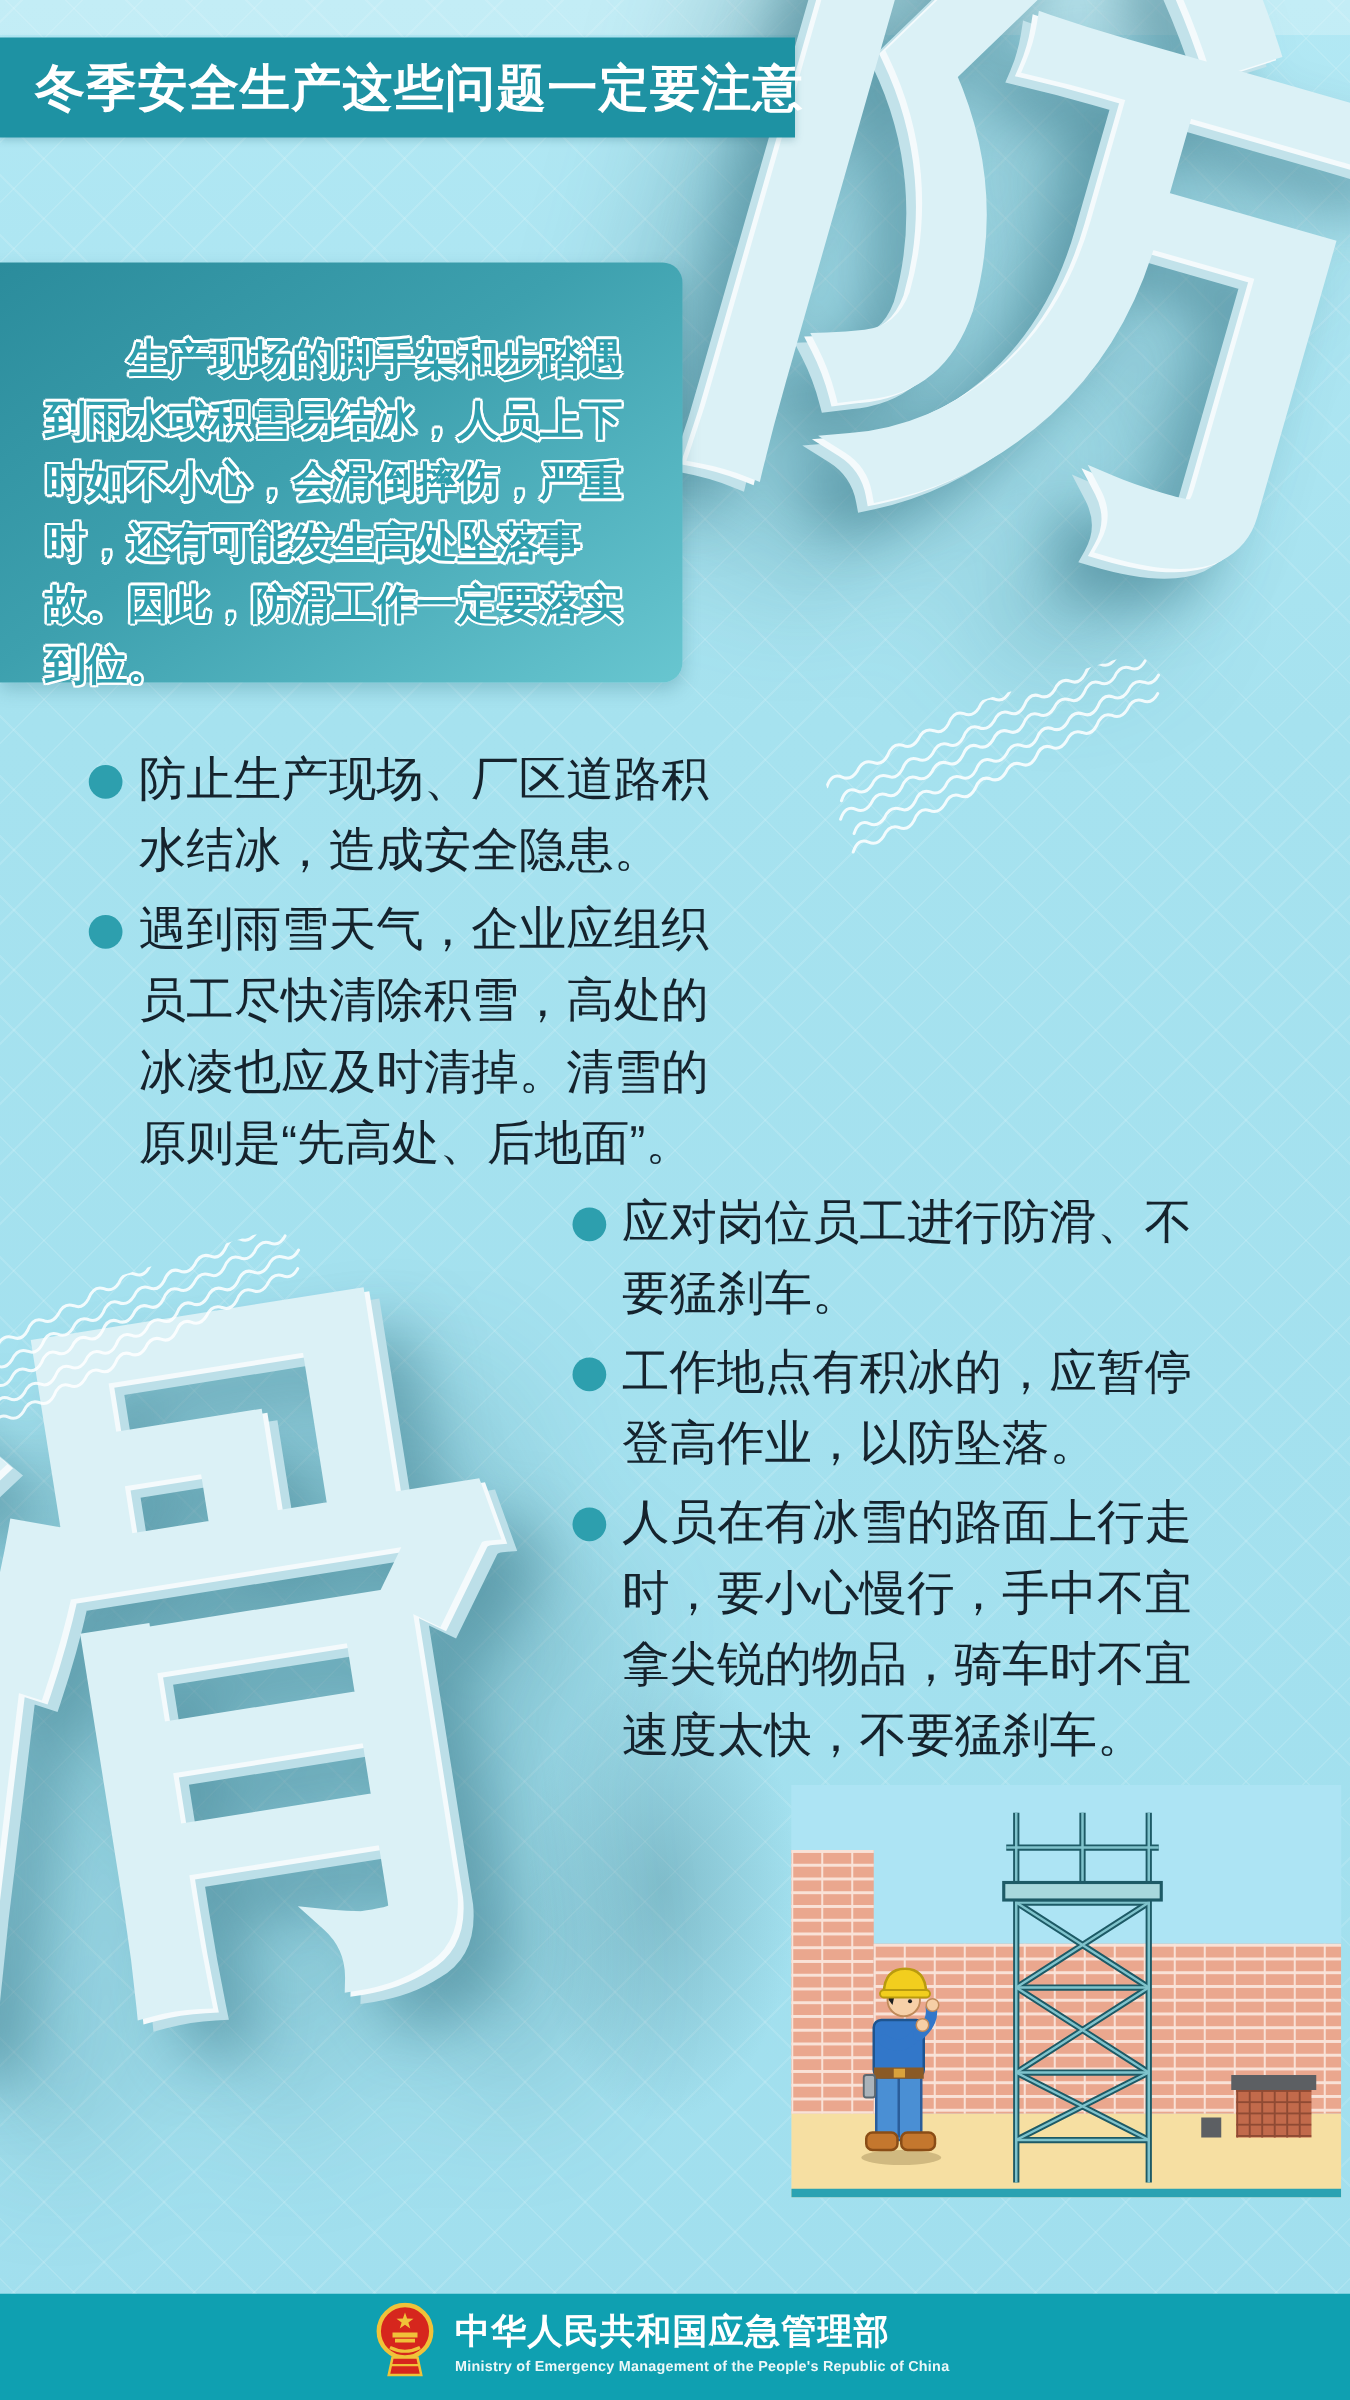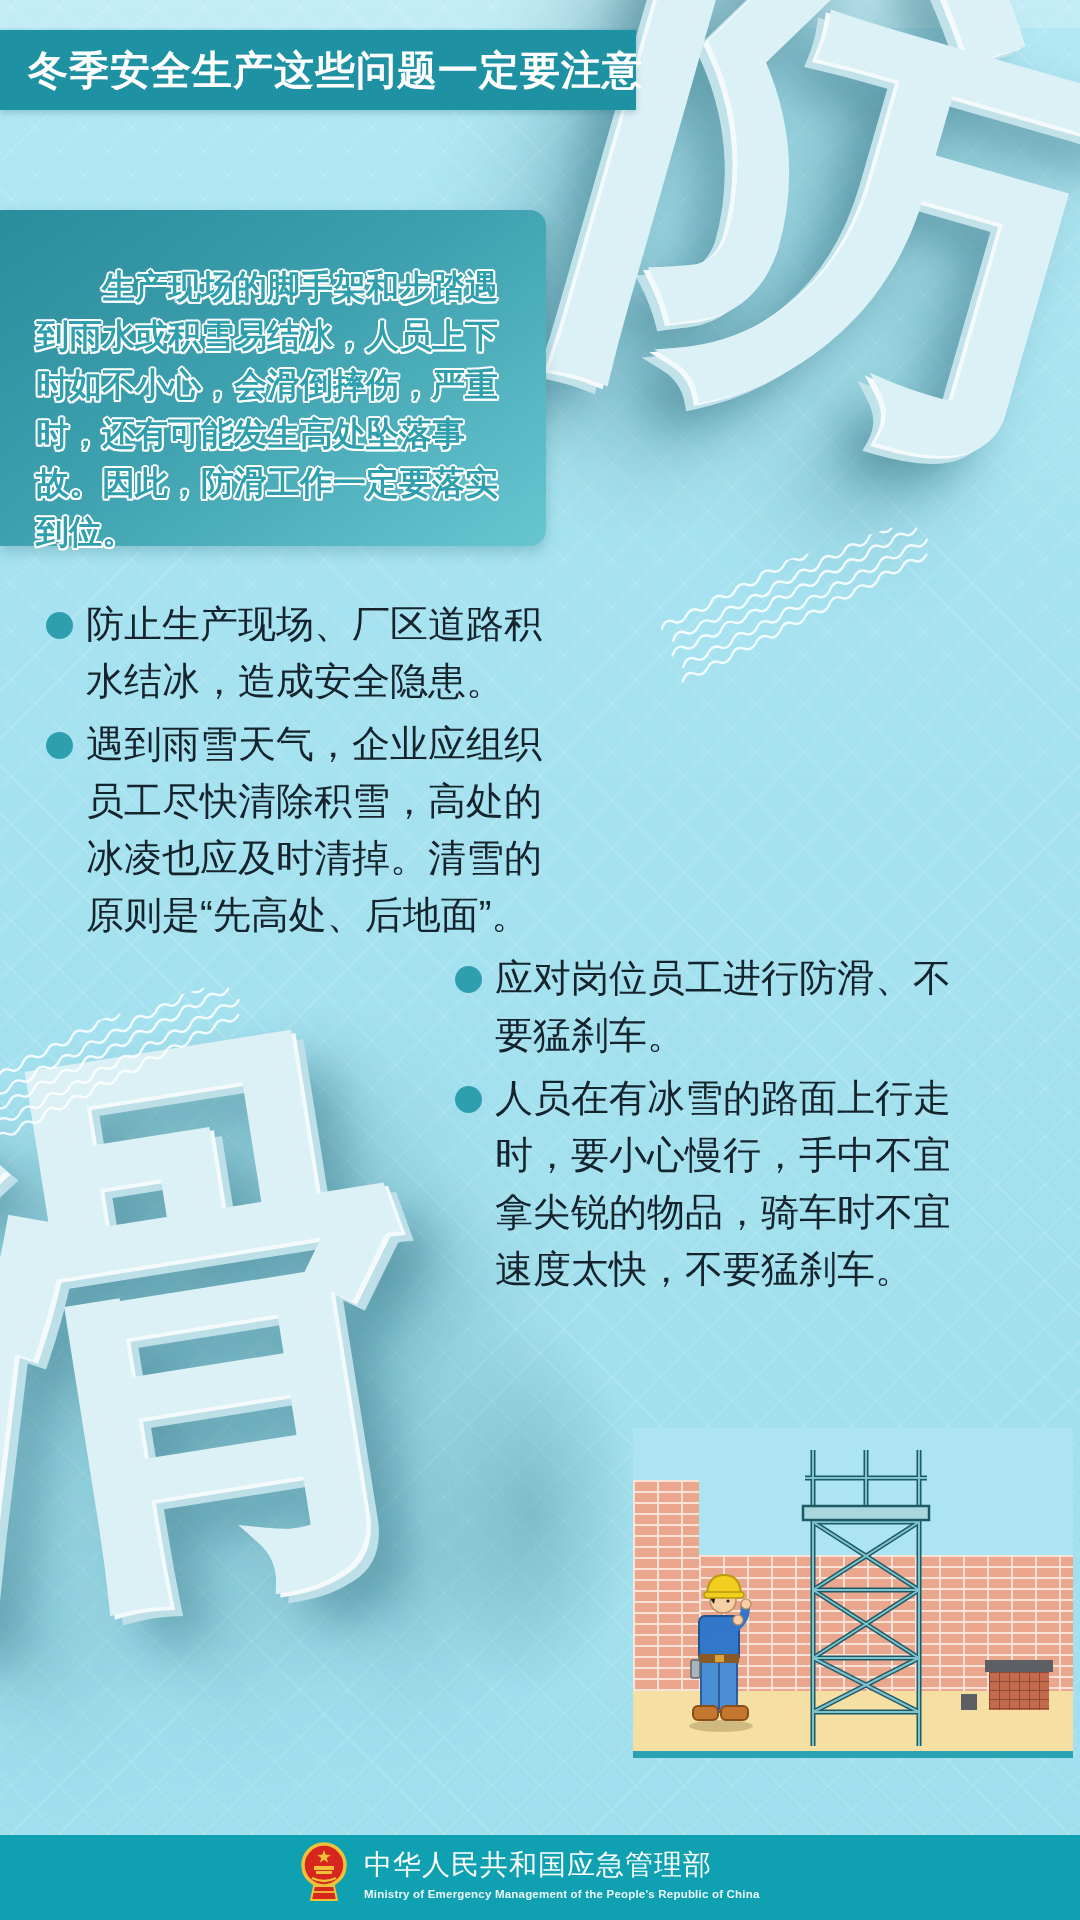--- a/index.html
+++ b/index.html
@@ -45,21 +45,21 @@
         font-family:"DejaVu Serif","Liberation Serif",serif;font-weight:700;
         font-size:33px;line-height:49px;text-indent:2em;color:#2f9fae;
         text-shadow:2px 0 0 #fff,-2px 0 0 #fff,0 2px 0 #fff,0 -2px 0 #fff,
                     1.5px 1.5px 0 #fff,-1.5px -1.5px 0 #fff,
                     1.5px -1.5px 0 #fff,-1.5px 1.5px 0 #fff;}
 
   
   .blist{position:absolute;z-index:3;}
   .left-list{left:46px;top:596px;width:560px;}
   .right-list{left:455px;top:950px;width:520px;}
-  .b-item{display:flex;margin-bottom:6px;}
+  .b-item{display:flex;margin-bottom:6px;justify-content:center;}
   .b-dot{width:27px;height:27px;border-radius:50%;background:#2d9fae;
         flex:none;margin:16px 13px 0 0;}
   .b-text{font-size:38px;line-height:57px;color:#15232d;font-weight:500;
         letter-spacing:0;}
   .left-list .b-text{width:470px;}
   .right-list .b-text{width:475px;}
 
   
   .waves{position:absolute;z-index:2;}
   .waves svg{display:block;}
@@ -90,21 +90,21 @@
   .sc-dark{stroke:#1d5a66;stroke-width:5;fill:none;}
   .sc-light{stroke:#7fc3cc;stroke-width:2;fill:none;}
   .worker{position:absolute;left:52px;top:122px;}
 
   
   .footer{position:absolute;left:0;top:1835px;width:1080px;height:85px;
         background:#0fa0b1;z-index:4;}
   .footer-row{position:absolute;left:300px;top:7px;display:flex;align-items:center;}
   .emblem{width:48px;height:62px;flex:none;margin-right:16px;}
   .ministry{display:flex;flex-direction:column;}
-  .ministry-cn{color:#ffffff;font-size:28px;font-weight:400;letter-spacing:1px;
+  .ministry-cn{color:#ffffff;font-size:28px;font-weight:700;letter-spacing:1px;
         white-space:nowrap;}
   .ministry-en{color:rgba(255,255,255,.92);font-size:11.5px;margin-top:4px;
         white-space:nowrap;letter-spacing:.2px;font-weight:bold;}
 </style>
 </head>
 <body>
 
 <div class="page">
 
   <div class="top-strip"></div>
@@ -155,20 +155,24 @@
     <div class="b-item">
       <span class="b-dot"></span>
       <span class="b-text">遇到雨雪天气，企业应组织员工尽快清除积雪，高处的冰凌也应及时清掉。清雪的原则是“先高处、后地面”。</span>
     </div>
   </div>
 
   <div class="blist right-list">
     <div class="b-item">
       <span class="b-dot"></span>
       <span class="b-text">应对岗位员工进行防滑、不要猛刹车。</span>
+    </div>
+    <div class="b-item">
+      <span class="b-dot"></span>
+      <span class="b-text">工作地点有积冰的，应暂停登高作业，以防坠落。</span>
     </div>
     <div class="b-item">
       <span class="b-dot"></span>
       <span class="b-text">人员在有冰雪的路面上行走时，要小心慢行，手中不宜拿尖锐的物品，骑车时不宜速度太快，不要猛刹车。</span>
     </div>
   </div>
 
   <div class="illus">
     <div class="col-brick brick"></div>
     <div class="wall-brick brick"></div>

